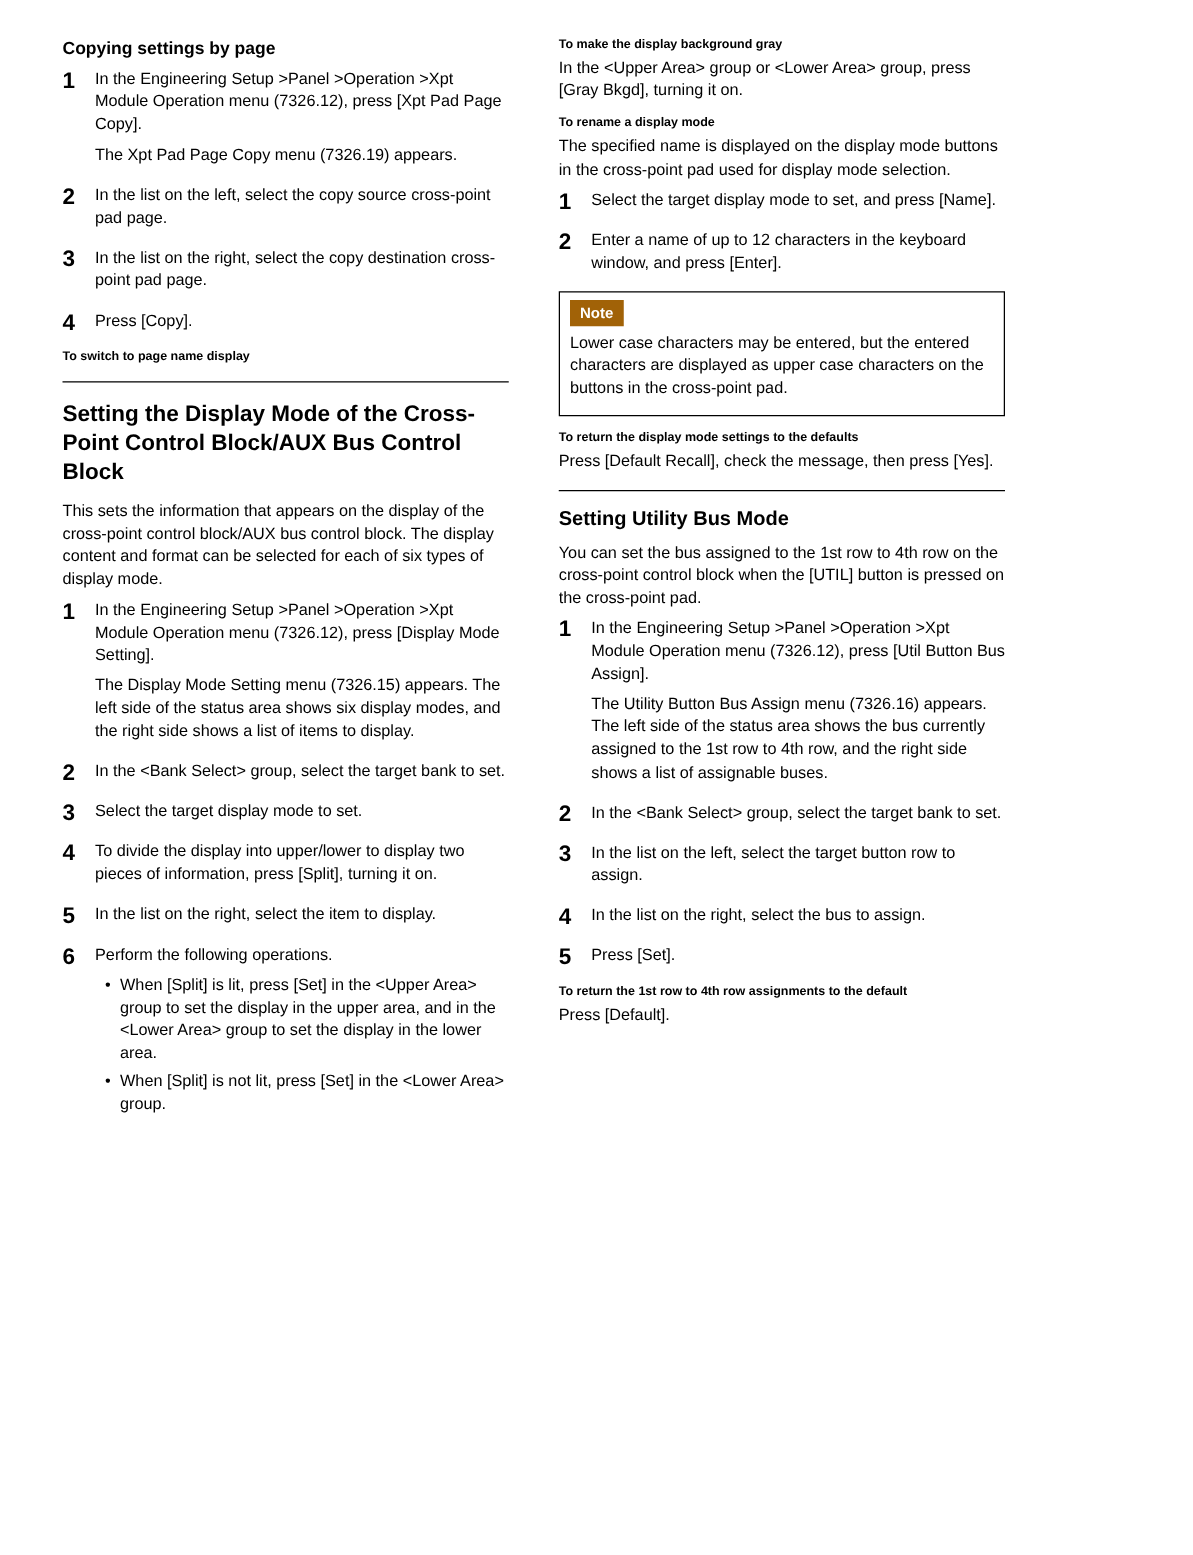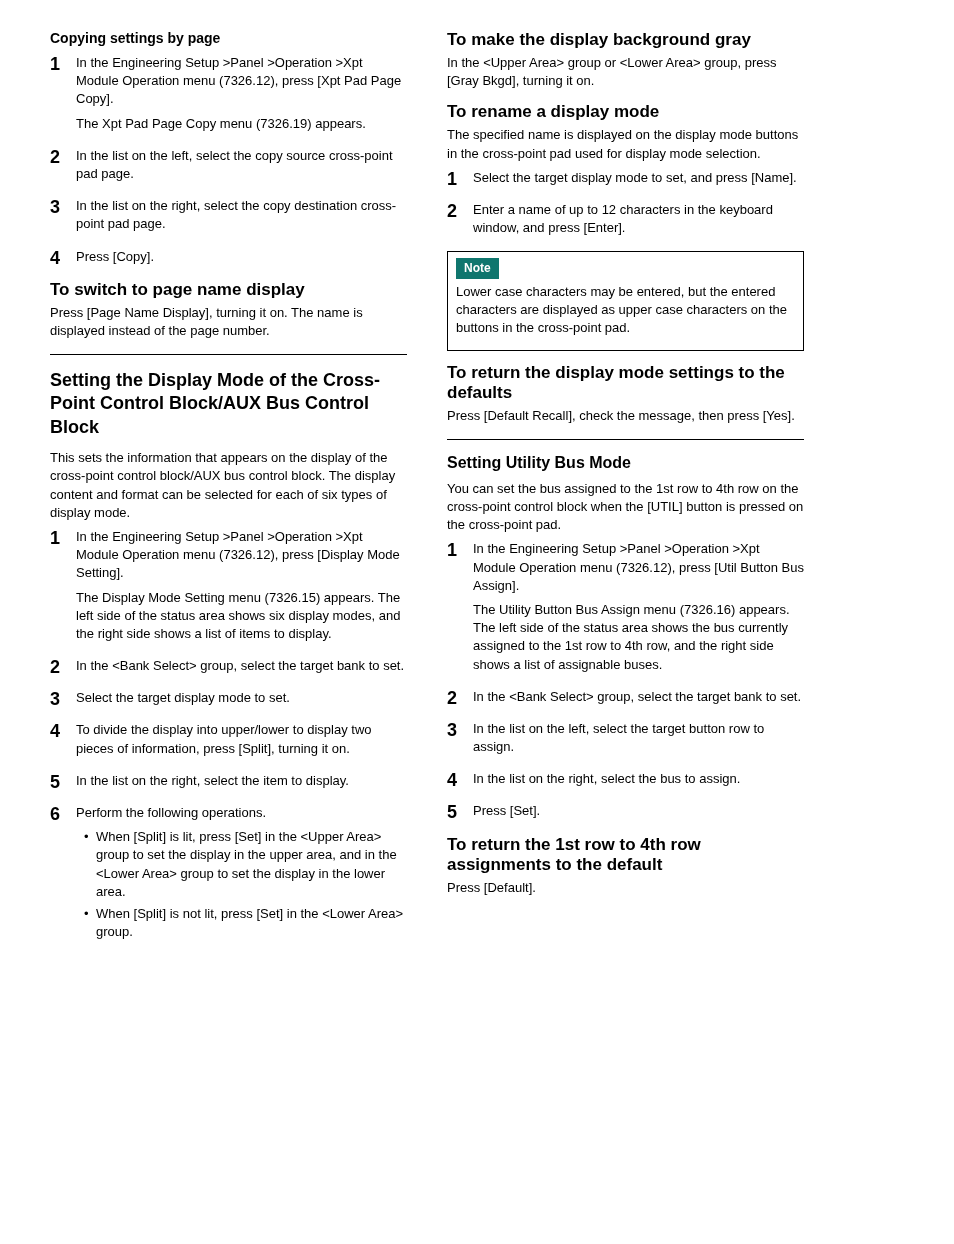--- a/index.html
+++ b/index.html
@@ -32,21 +32,21 @@
     .right-col {
       flex: 1;
       min-width: 0;
     }
     h2 {
       font-size: 14px;
       font-weight: bold;
       margin-bottom: 8px;
     }
     h3 {
-      font-size: 17px;
+      font-size: 10px;
       font-weight: bold;
       margin-bottom: 4px;
     }
     .section-title-large {
       font-size: 18px;
       font-weight: bold;
       line-height: 1.3;
       margin-bottom: 10px;
     }
     .section-title-medium {
@@ -76,21 +76,21 @@
       margin-right: 4px;
       line-height: 1.2;
     }
     .li-content {
       flex: 1;
     }
     .subsection {
       margin-bottom: 12px;
     }
     .note-box {
-      background: #0f766e;
+      background: #a16207;
       color: #ffffff;
       padding: 2px 8px;
       display: inline-block;
       font-size: 12px;
       font-weight: bold;
       margin-bottom: 4px;
     }
     .note-content {
       border: 1px solid #000;
       padding: 6px 8px;
@@ -156,21 +156,20 @@
           </li>
           <li>
             <span class="num">4</span>
             <div class="li-content">
               <p>Press [Copy].</p>
             </div>
           </li>
         </ol>
         <div class="subsection">
           <h3>To switch to page name display</h3>
-          <p>Press [Page Name Display], turning it on. The name is displayed instead of the page number.</p>
         </div>
       </div>
 
       <hr>
 
       <div class="subsection">
         <div class="section-title-large">Setting the Display Mode of the Cross-Point Control Block/AUX Bus Control Block</div>
         <p>This sets the information that appears on the display of the cross-point control block/AUX bus control block. The display content and format can be selected for each of six types of display mode.</p>
         <ol class="numbered-list">
           <li>

